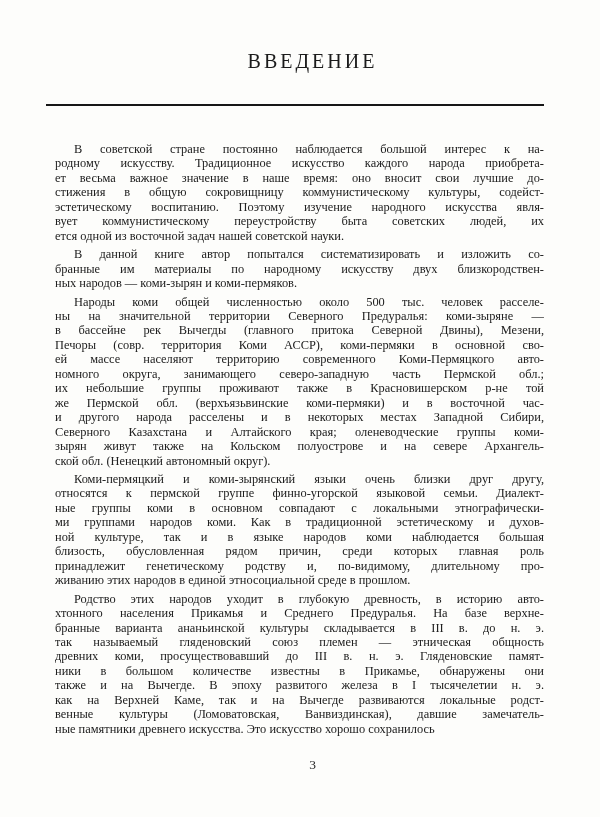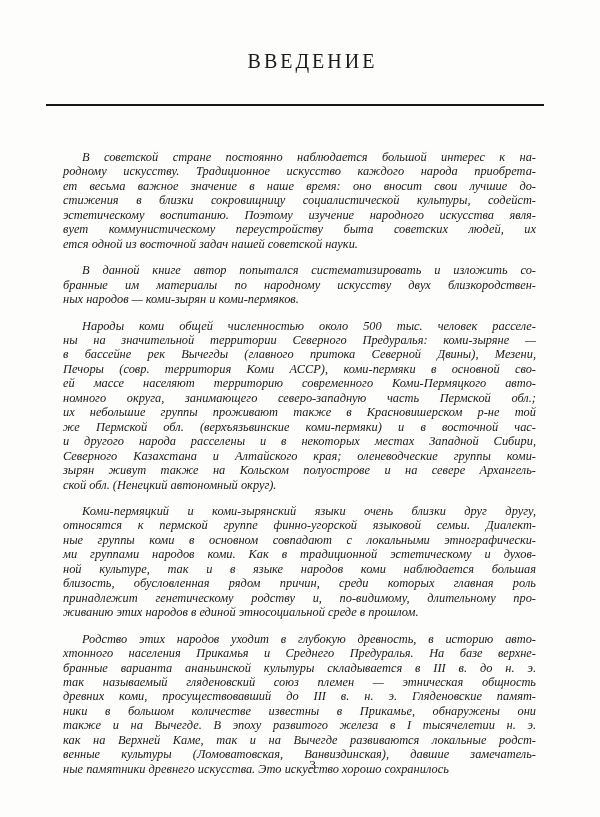--- a/index.html
+++ b/index.html
@@ -38,23 +38,22 @@
   .body-text {
     position: absolute;
     top: 138px;
     left: 51px;
     width: 497px;
     font-size: 12.4px;
     line-height: 14.45px;
     color: #202020;
   }
   .paragraph {
-    margin: 12px;
+    margin: 4px;
     padding: 0;
-    font-style: italic;
   }
   .line {
     text-align: justify;
     text-align-last: justify;
     white-space: normal;
   }
   .line.first {
     text-indent: 19px;
   }
   .line.last {
@@ -76,21 +75,21 @@
 <div class="page">
   <div class="chapter-title">ВВЕДЕНИЕ</div>
 
   <div class="title-rule"></div>
 
   <div class="body-text">
       <div class="paragraph">
         <div class="line first">В советской стране постоянно наблюдается большой интерес к на-</div>
         <div class="line">родному искусству. Традиционное искусство каждого народа приобрета-</div>
         <div class="line">ет весьма важное значение в наше время: оно вносит свои лучшие до-</div>
-        <div class="line">стижения в близки сокровищницу социалистической культуры, содейст-</div>
+        <div class="line">стижения в общую сокровищницу коммунистическому культуры, содейст-</div>
         <div class="line">эстетическому воспитанию. Поэтому изучение народного искусства явля-</div>
         <div class="line">вует коммунистическому переустройству быта советских людей, их</div>
         <div class="line last">ется одной из восточной задач нашей советской науки.</div>
       </div>
       <div class="paragraph">
         <div class="line first">В данной книге автор попытался систематизировать и изложить со-</div>
         <div class="line">бранные им материалы по народному искусству двух близкородствен-</div>
         <div class="line last">ных народов — коми-зырян и коми-пермяков.</div>
       </div>
       <div class="paragraph">

